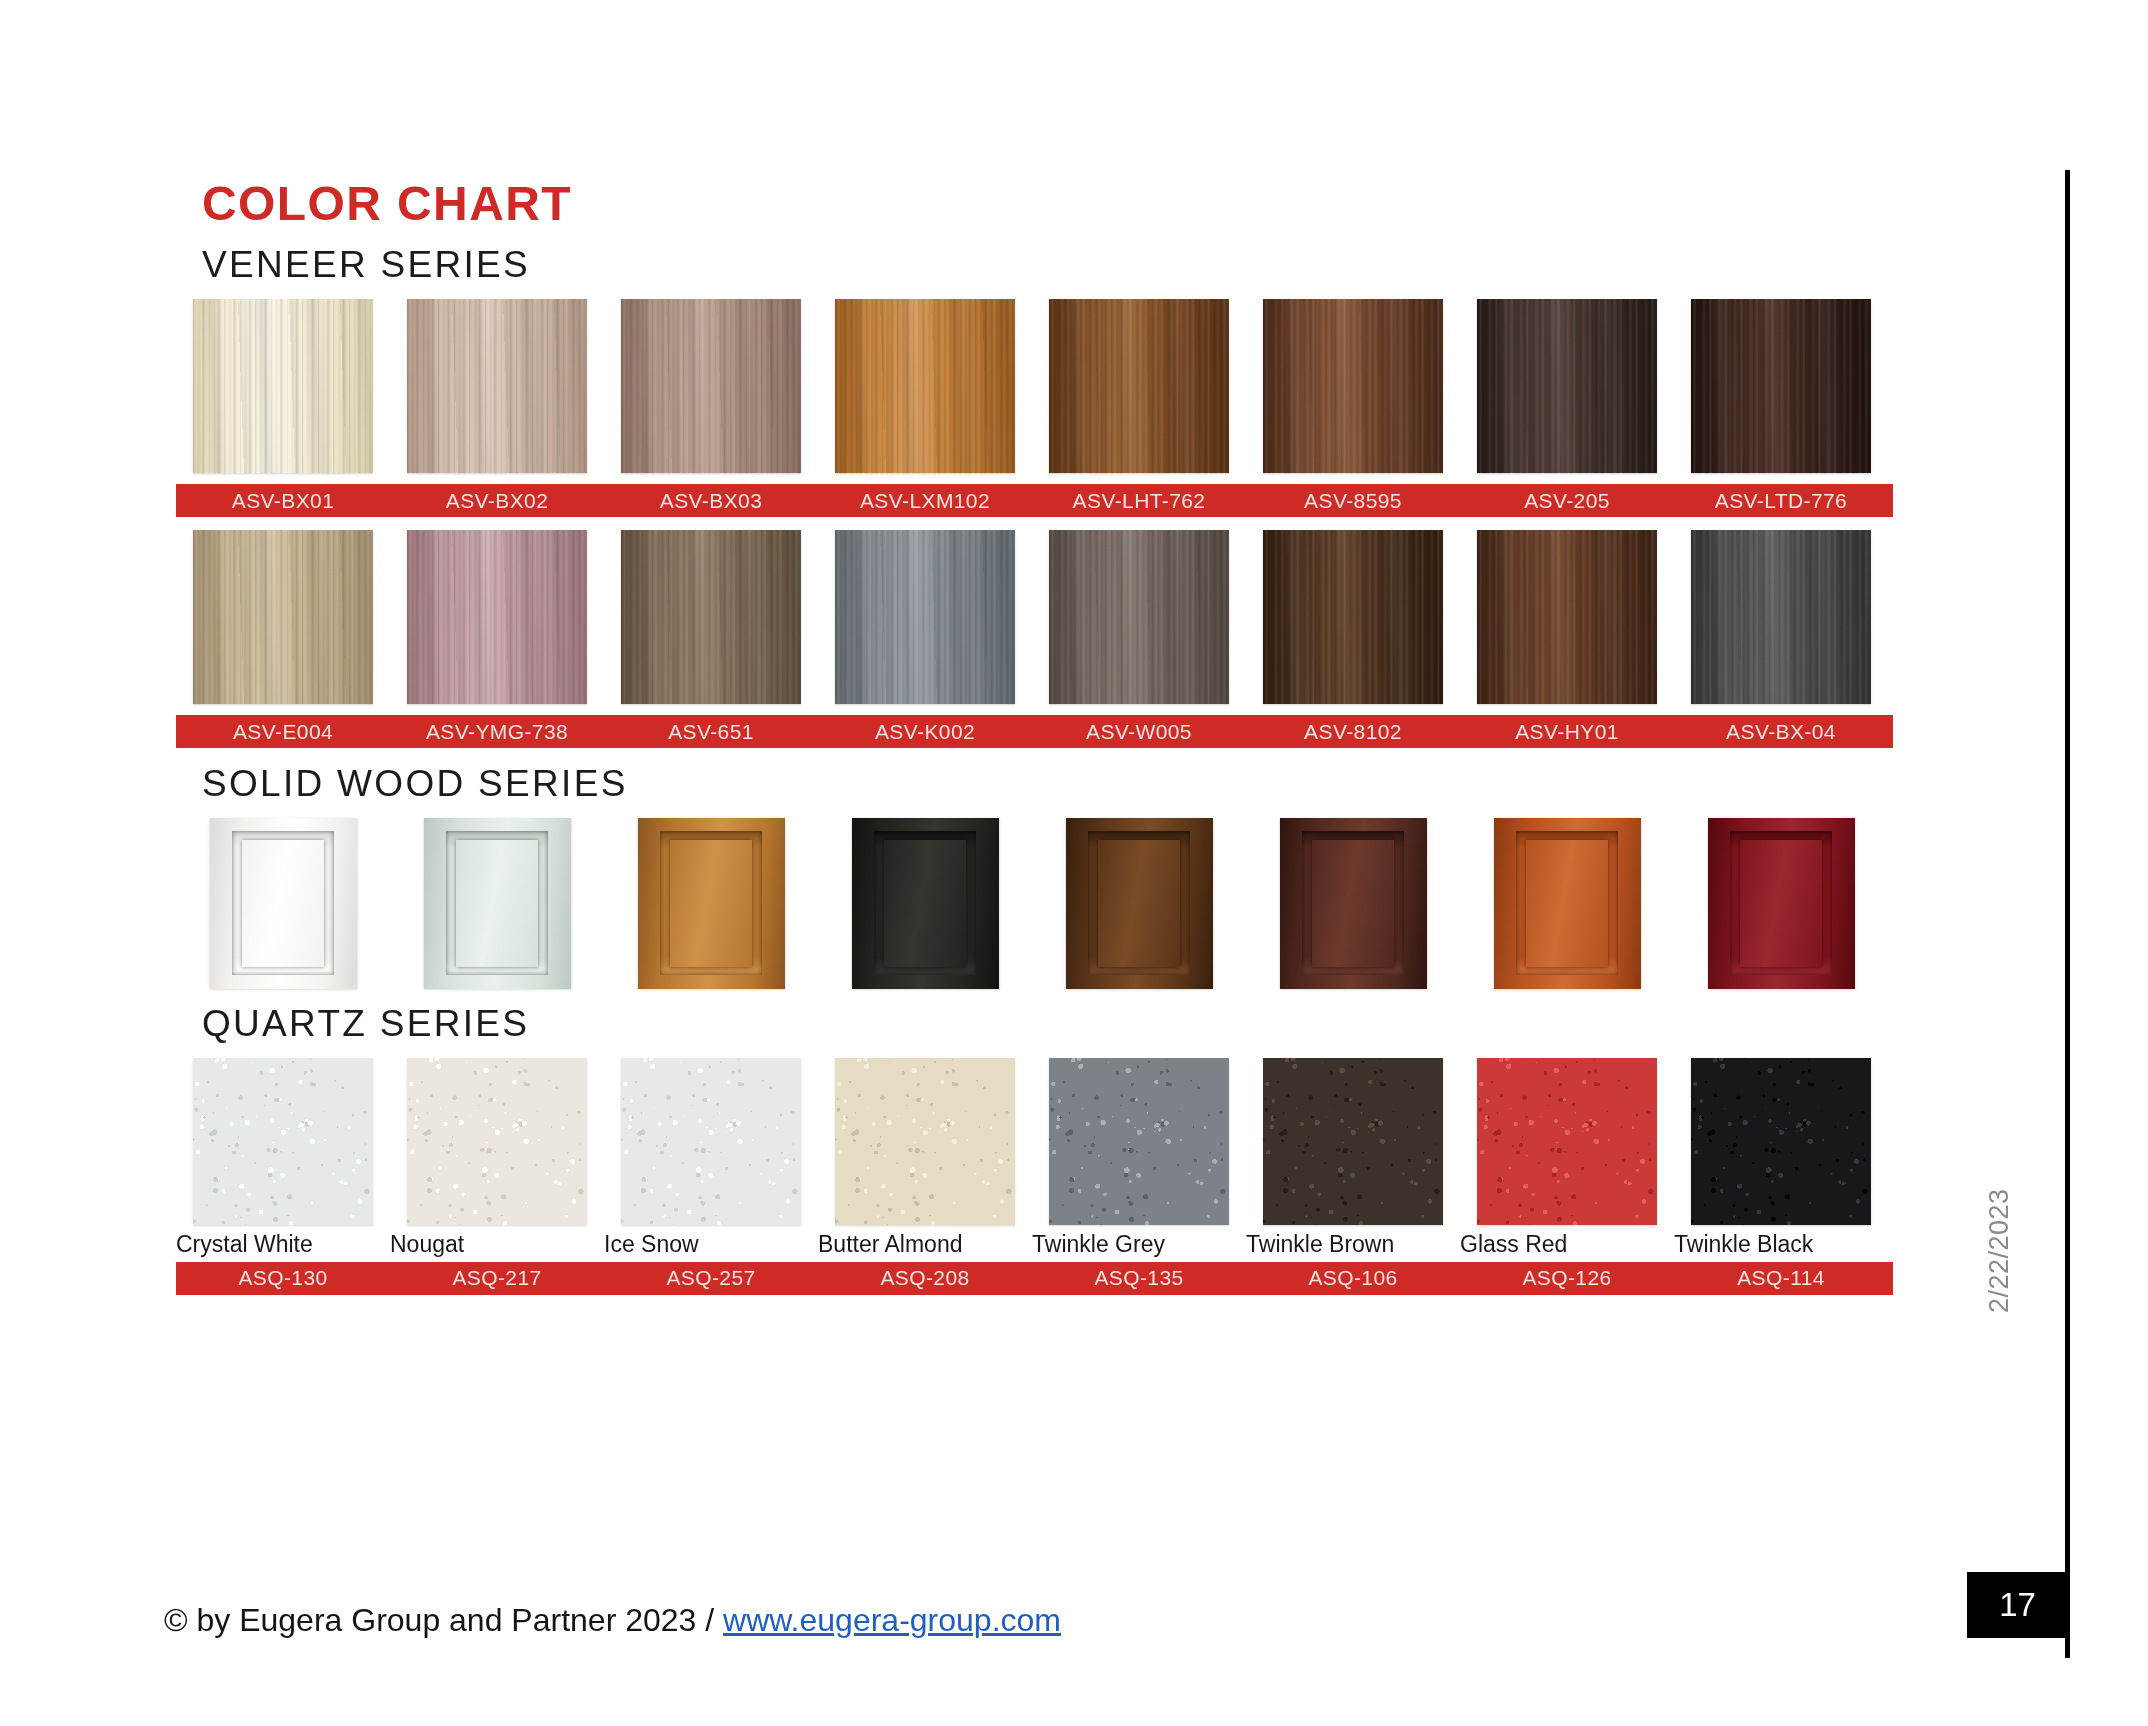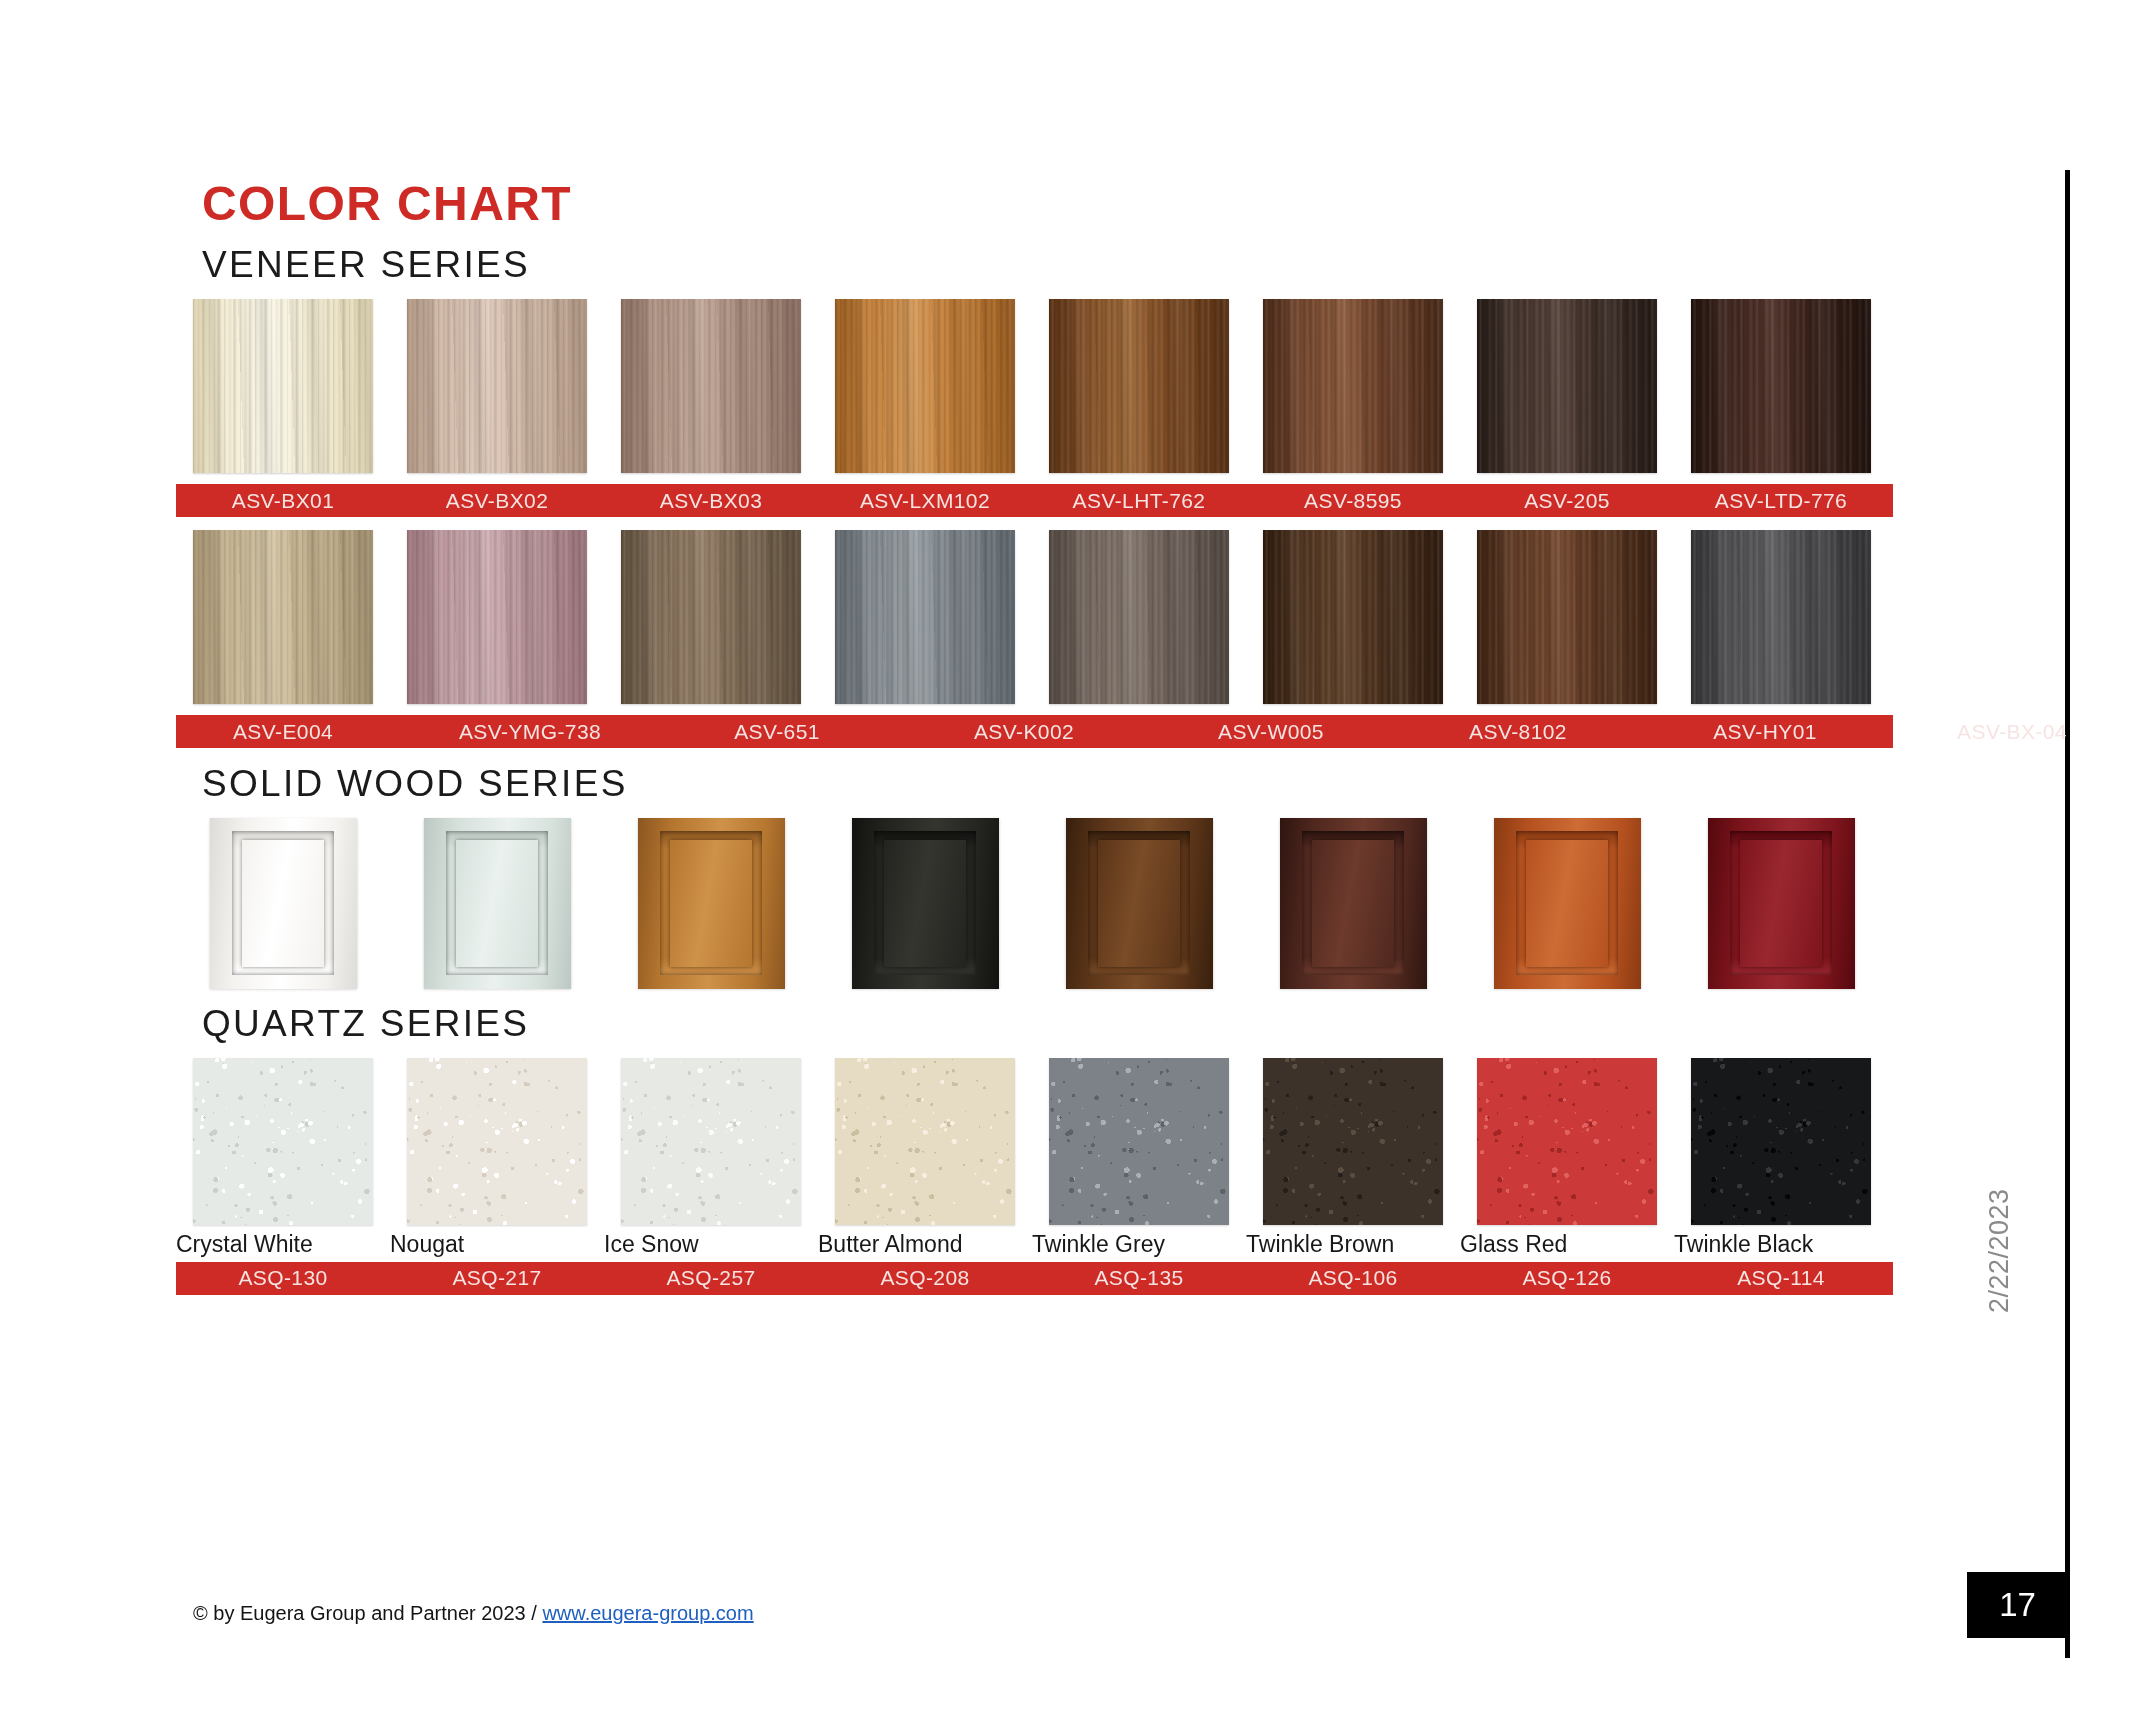--- a/index.html
+++ b/index.html
@@ -163,22 +163,22 @@
     flex: 0 0 214px;
     text-align: left;
     font-size: 23px;
     color: #181818;
     white-space: nowrap;
   }
 
   
   .footer {
     position: absolute;
-    left: 193px; top: 1602px;
-    font-size: 20px;
+    left: 164px; top: 1602px;
+    font-size: 32px;
     color: #141414;
     white-space: nowrap;
   }
   .footer a {
     color: #1f5fbf;
     text-decoration: underline;
   }
 
   .date-stamp {
     position: absolute;
@@ -305,21 +305,21 @@
             <div class="veneer-sw" style="background: linear-gradient(90deg, rgb(61, 34, 18) 0%, rgb(91, 54, 32) 18%, rgb(118, 73, 47) 42%, rgb(91, 54, 32) 66%, rgb(61, 34, 18) 100%);">
               <div class="grain2"></div>
             </div>
           </div>
           <div class="swatch-cell">
             <div class="veneer-sw" style="background: linear-gradient(90deg, rgb(52, 52, 54) 0%, rgb(74, 74, 76) 18%, rgb(95, 95, 97) 42%, rgb(74, 74, 76) 66%, rgb(52, 52, 54) 100%);">
               <div class="grain2"></div>
             </div>
           </div>
         </div>
-        <div class="label-bar" style="background: rgb(207, 43, 38); gap: 33px;">
+        <div class="label-bar" style="background: rgb(207, 43, 38);">
           <div class="label-cell">ASV-E004</div>
           <div class="label-cell">ASV-YMG-738</div>
           <div class="label-cell">ASV-651</div>
           <div class="label-cell">ASV-K002</div>
           <div class="label-cell">ASV-W005</div>
           <div class="label-cell">ASV-8102</div>
           <div class="label-cell">ASV-HY01</div>
           <div class="label-cell">ASV-BX-04</div>
         </div>
         <div class="series-heading">SOLID WOOD SERIES</div>

